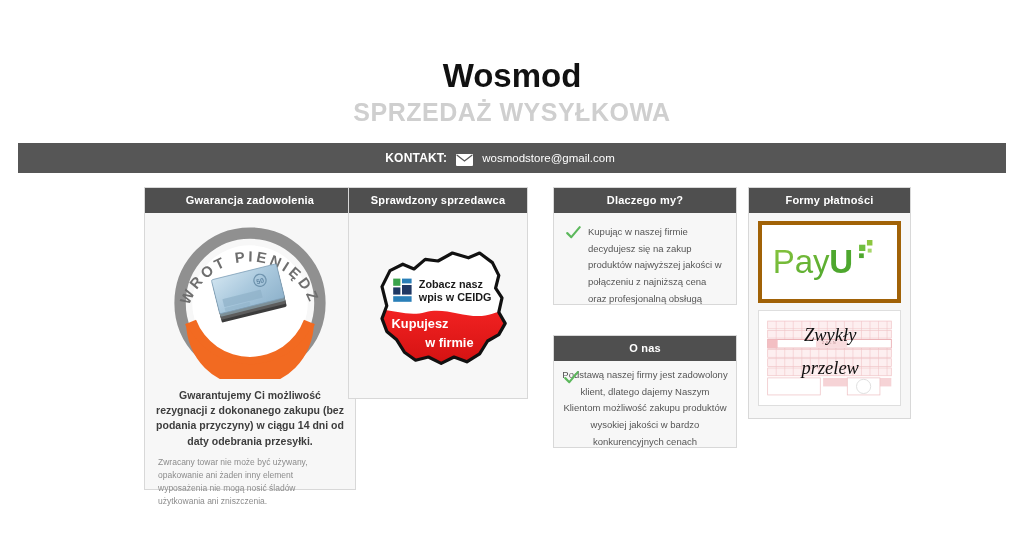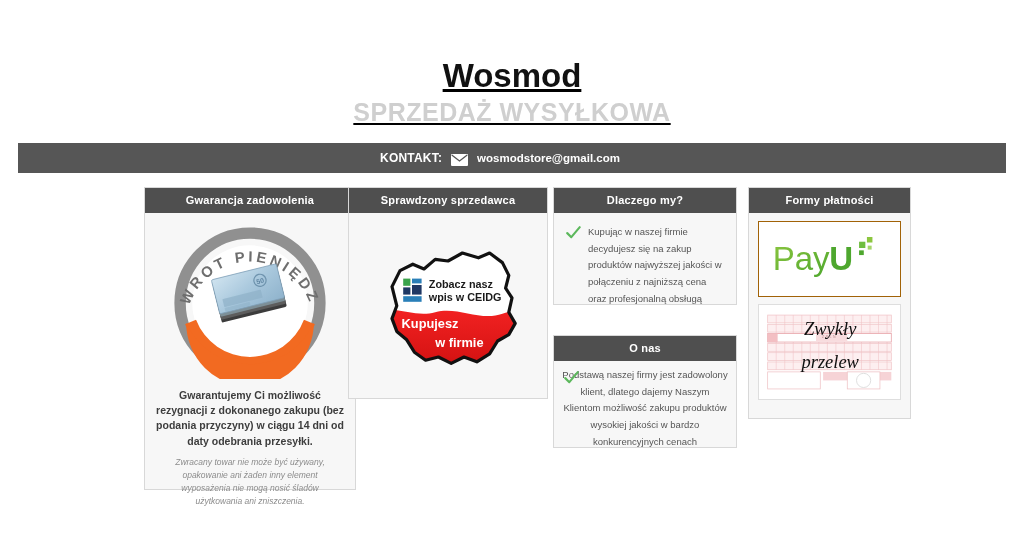--- a/index.html
+++ b/index.html
@@ -12,21 +12,20 @@
     background: #ffffff;
     font-family: "Liberation Sans", sans-serif;
     overflow: hidden;
     position: relative;
   }
 
   
   .header {
     padding-top: 58px;
     text-align: center;
-    text-decoration: underline;
   }
   .brand-title {
     font-size: 33px;
     font-weight: bold;
     color: #111111;
     letter-spacing: 0px;
     line-height: 1.1;
   }
   .brand-subtitle {
     font-size: 25px;
@@ -62,21 +61,21 @@
     letter-spacing: 0.2px;
   }
   .envelope-icon {
     width: 17px;
     height: 12px;
     display: inline-block;
   }
   .contact-email {
     color: #ffffff;
     font-size: 11.5px;
-    font-weight: bold;
+    font-weight: normal;
   }
 
   
   .cards-area {
     position: absolute;
     left: 0;
     top: 187px;
     width: 1024px;
     height: 330px;
   }
@@ -94,21 +93,21 @@
     text-align: center;
     padding: 6px 4px 7px;
     letter-spacing: 0.2px;
   }
   .card-body {
     padding: 8px 9px 10px;
   }
 
   
   #card-guarantee { left: 144px; top: 0px; width: 212px; height: 303px; }
-  #card-seller    { left: 348px; top: 0px; width: 200px; height: 212px; }
+  #card-seller    { left: 348px; top: 0px; width: 180px; height: 212px; }
   #card-why       { left: 553px; top: 0px; width: 184px; height: 118px; }
   #card-about     { left: 553px; top: 148px; width: 184px; height: 113px; }
   #card-payment   { left: 748px; top: 0px; width: 163px; height: 232px; }
 
   
   .badge-wrap {
     width: 152px;
     height: 152px;
     margin: 6px auto 0;
     position: relative;
@@ -118,27 +117,26 @@
   .guarantee-main {
     text-align: center;
     font-size: 10.5px;
     font-weight: bold;
     color: #3d3d3d;
     line-height: 1.45;
     margin-top: 9px;
     padding: 0 2px;
   }
   .guarantee-sub {
-    text-align: center;
+    text-align: left;
     font-size: 8.5px;
     color: #8c8c8c;
     line-height: 1.55;
     margin-top: 7px;
     padding: 0 4px;
-    font-style: italic;
   }
 
   
   .poland-wrap {
     width: 160px;
     height: 168px;
     margin: 4px auto 0;
     position: relative;
   }
 
@@ -171,21 +169,21 @@
     width: 15px;
     height: 15px;
     position: absolute;
     left: 10px;
     top: 9px;
   }
 
   
   .payu-box {
     background: #ffffff;
-    border: 1px solid #a16207;
+    border: 4px solid #a16207;
     height: 74px;
     display: flex;
     align-items: center;
     justify-content: center;
     margin-bottom: 7px;
   }
   .przelew-box {
     background: #ffffff;
     border: 1px solid #dedede;
     padding: 3px;

